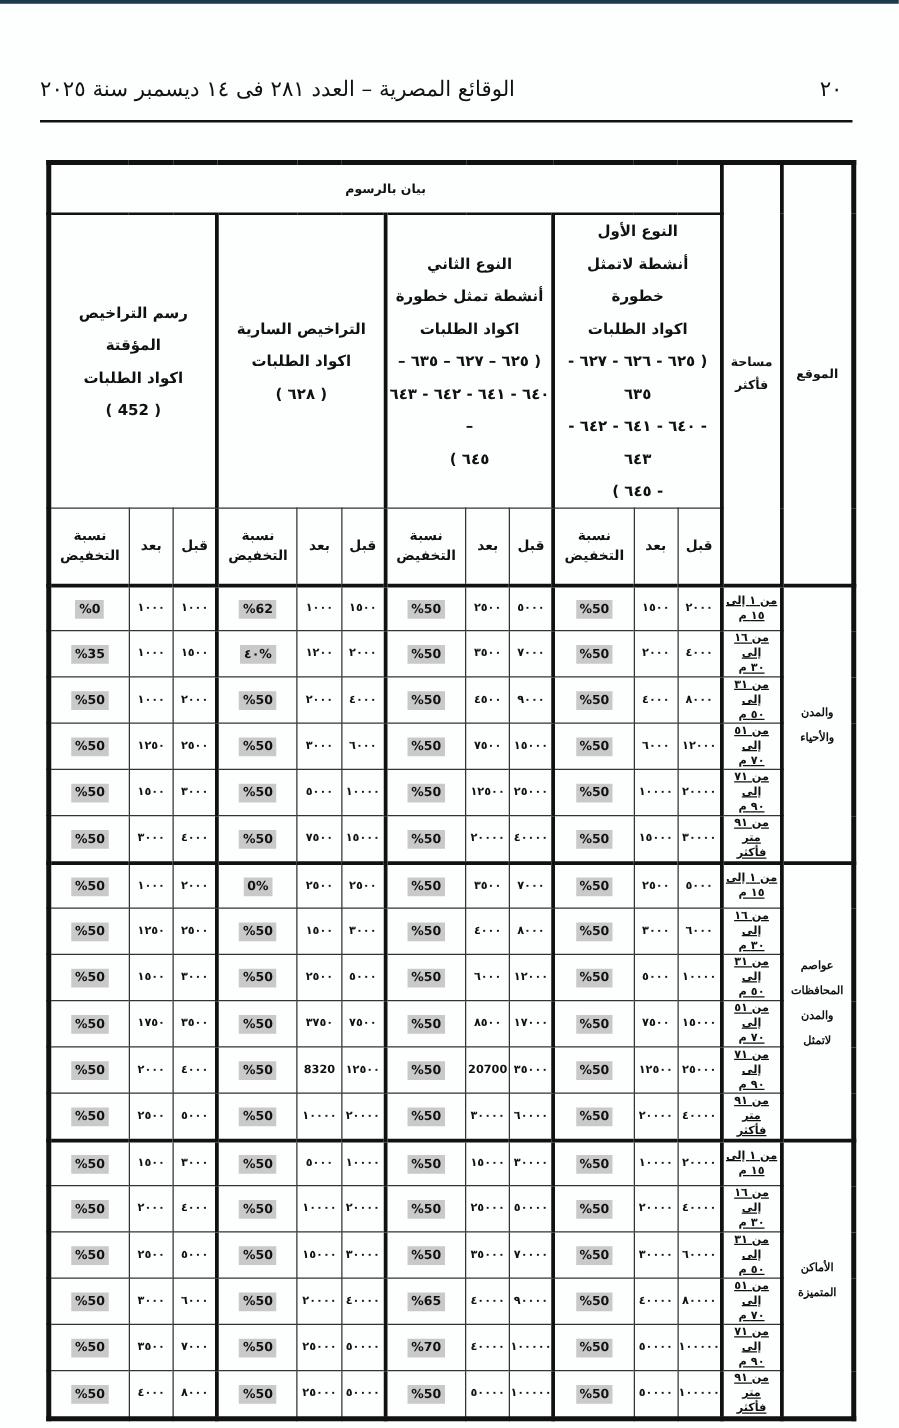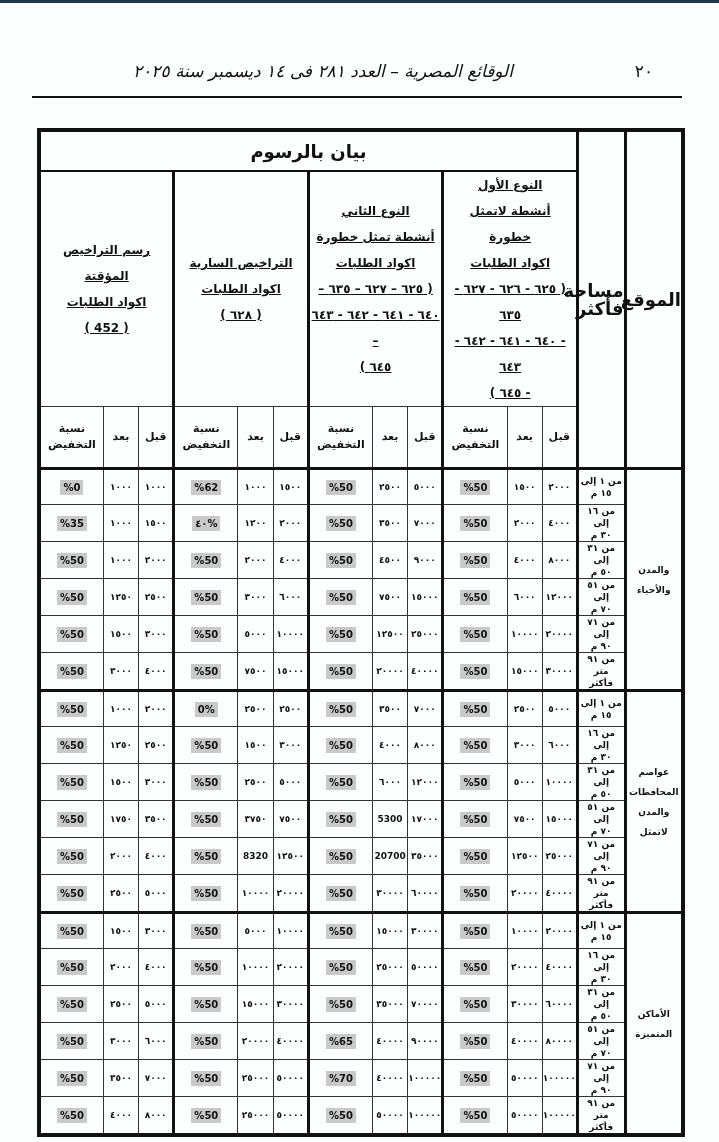--- a/index.html
+++ b/index.html
@@ -6,39 +6,39 @@
   body {
     width: 719px; height: 1142px; background: #fdfefe; position: relative; overflow: hidden;
     font-family: "DejaVu Sans", sans-serif; color: #111;
   }
   .top-strip { position: absolute; left: 0; top: 0; width: 719px; height: 3px; background: #1f3a4a; }
   .header {
     position: absolute; left: 32px; top: 56px; width: 650px; height: 30px;
     direction: rtl; display: flex; align-items: center;
     font-family: "DejaVu Serif", serif; font-size: 17px;
   }
-  .header .page-num { width: 60px; text-align: center; padding-right: 8px; }
-  .header .title { flex: 1; text-align: center; font-style: italic; }
+  .header .page-num { width: 60px; text-align: right; padding-right: 8px; }
+  .header .title { flex: 1; text-align: left; }
   .header-rule { position: absolute; left: 32px; top: 96px; width: 650px; height: 2px; background: #111; }
 
   .table-wrap { position: absolute; left: 37px; top: 128px; width: 648px; }
   table {
     direction: rtl; border-collapse: collapse; width: 648px; table-layout: fixed;
     border: 4px solid #111; font-family: "DejaVu Sans", sans-serif;
   }
   td, th { border: 1px solid #333; text-align: center; vertical-align: middle; padding: 0; font-weight: bold; }
-  .title-row td { height: 38px; font-size: 18px; text-align: center; border-bottom: 2px solid #111; }
-  .group-head { height: 196px; font-size: 12px; line-height: 26px; white-space: pre-line; text-decoration: underline; }
+  .title-row td { height: 38px; font-size: 10px; text-align: center; border-bottom: 2px solid #111; }
+  .group-head { height: 196px; font-size: 12px; line-height: 26px; white-space: pre-line; }
   .sub-head { height: 60px; font-size: 11px; line-height: 16px; }
   .thick-l { border-left: 3px solid #111 !important; }
   .data-row td { height: 34px; font-size: 9px; }
   .sec-start td { border-top: 3px solid #111; }
   .pct { display: inline-block; background: #c9c9c9; padding: 2px 3px; font-size: 10px; }
-  .area { font-size: 8px; line-height: 12px; white-space: pre-line; }
-  .loc { font-size: 12px; line-height: 20px; white-space: pre-line; }
+  .area { font-size: 8px; line-height: 12px; white-space: pre-line; text-decoration: underline; }
+  .loc { font-size: 12px; line-height: 20px; white-space: pre-line; font-family: Liberation Serif, serif; }
   .hdr-side { font-size: 11px; line-height: 18px; white-space: pre-line; }
 </style>
 </head>
 <body>
 
 <div class="top-strip"></div>
 
 <div class="header">
   <span class="page-num">٢٠</span>
   <span class="title">الوقائع المصرية – العدد ٢٨١ فى ١٤ ديسمبر سنة ٢٠٢٥</span>
@@ -260,21 +260,21 @@
           <td>١٥٠٠</td>
           <td><span class="pct">%50</span></td>
         </tr>
         <tr class="data-row">
           <td class="area thick-l">من ٥١ إلى
 ٧٠ م</td>
           <td>١٥٠٠٠</td>
           <td>٧٥٠٠</td>
           <td class="thick-l"><span class="pct">%50</span></td>
           <td>١٧٠٠٠</td>
-          <td>5300</td>
+          <td>٨٥٠٠</td>
           <td class="thick-l"><span class="pct">%50</span></td>
           <td>٧٥٠٠</td>
           <td>٣٧٥٠</td>
           <td class="thick-l"><span class="pct">%50</span></td>
           <td>٣٥٠٠</td>
           <td>١٧٥٠</td>
           <td><span class="pct">%50</span></td>
         </tr>
         <tr class="data-row">
           <td class="area thick-l">من ٧١ إلى

